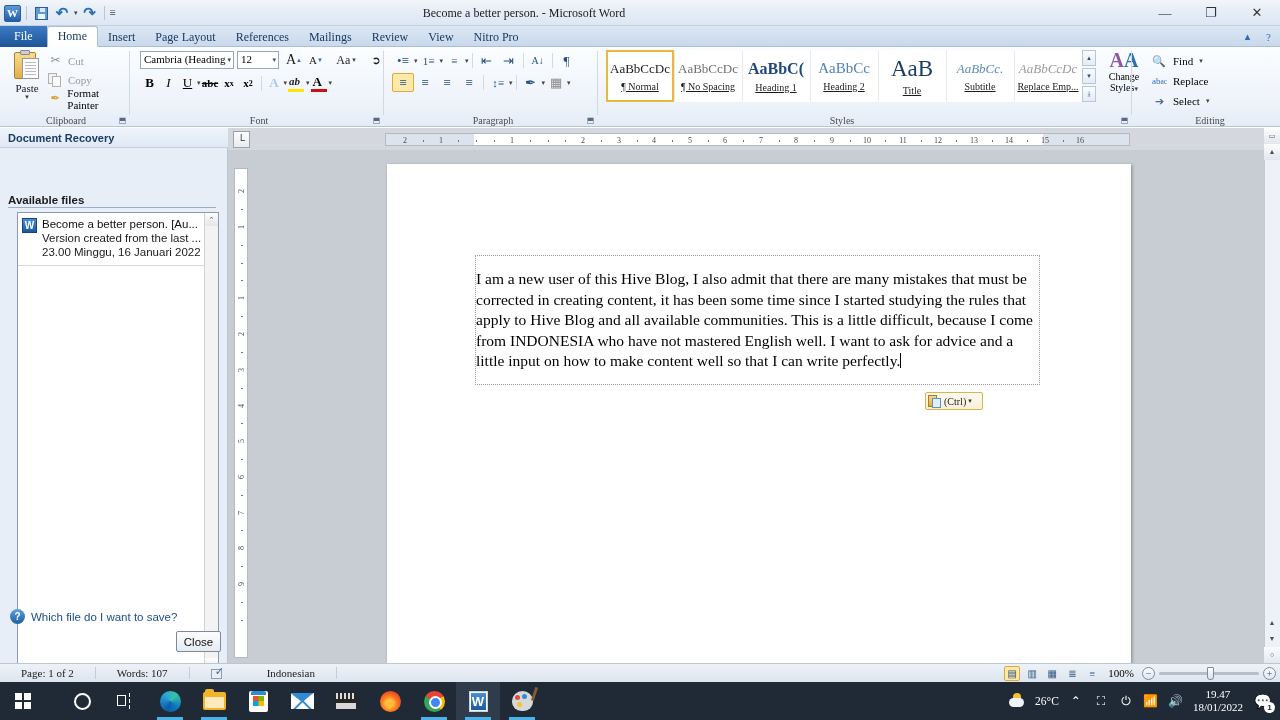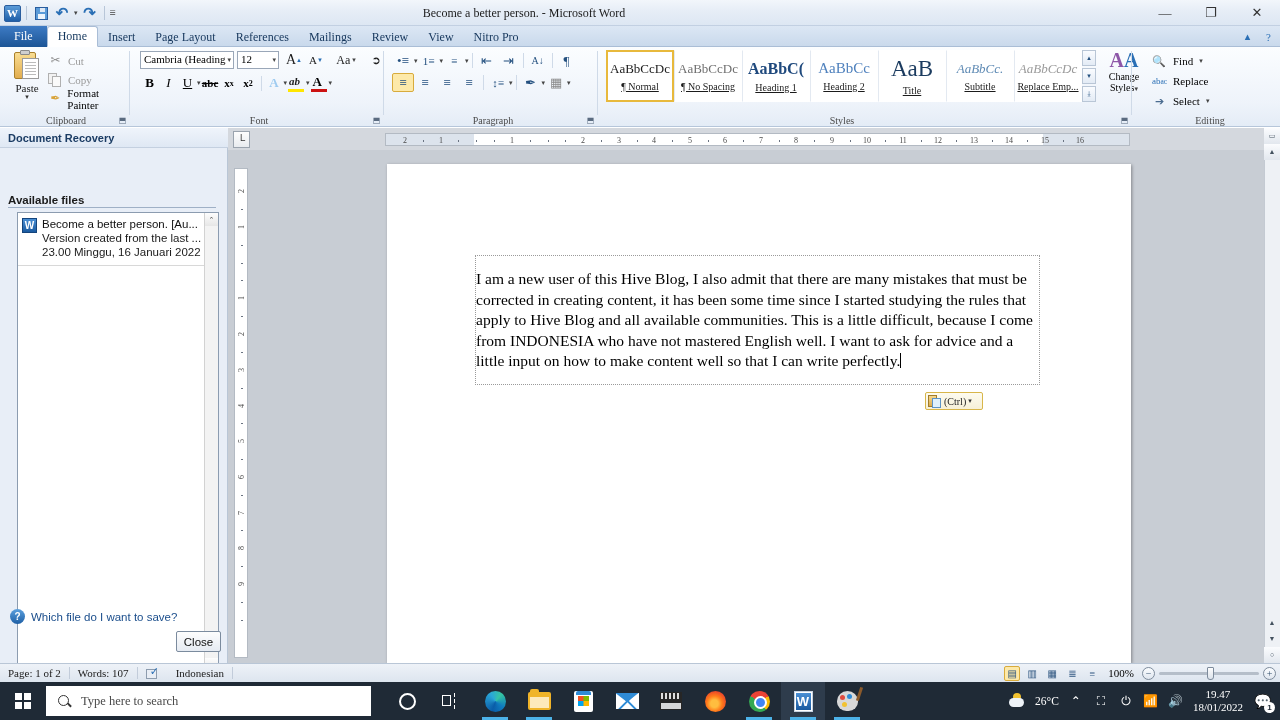--- a/index.html
+++ b/index.html
@@ -291,21 +291,21 @@
     display:flex; align-items:center; justify-content:center; font-size:7px; color:#44525f; }
   .vsr-next { position:absolute; right:0; bottom:16px; width:16px; height:16px;
     display:flex; align-items:center; justify-content:center; font-size:7px; color:#44525f; }
 
   
   .statusbar {
     position:absolute; left:0; top:663px; width:1280px; height:19px;
     background:linear-gradient(to bottom,#eef2f8,#dde5ef); border-top:1px solid #b9c6d6;
     display:flex; align-items:center;
   }
-  .sb-item { font:11px "Liberation Serif", serif; color:#1b1b1b; padding:0 8px;
+  .sb-item { font:11px "Liberation Serif", serif; color:#1b1b1b; padding:0 21px;
     height:17px; display:flex; align-items:center; gap:4px; }
   .sb-sep { width:1px; height:12px; background:#c2ccda; }
   .proof-ico { width:14px; height:12px; position:relative; }
   .proof-ico:before { content:""; position:absolute; left:0; top:2px; width:9px; height:8px;
     background:#e9eef5; border:1px solid #8d9cae; }
   .proof-ico:after { content:"✓"; position:absolute; left:4px; top:-2px; font-size:11px; color:#2a6fb5; }
   .sb-right { position:absolute; right:4px; display:flex; align-items:center; gap:4px; height:19px; }
   .vbtn { width:16px; height:15px; display:flex; align-items:center; justify-content:center;
     font-size:10px; color:#2f5680; }
   .vbtn.sel { background:#fde9a9; border:1px solid #d8ab3c; border-radius:2px; }
@@ -794,24 +794,20 @@
 
   <div class="taskbar">
     <div class="start">
       <div class="winlogo">
           <i></i>
           <i></i>
           <i></i>
           <i></i>
         </div>
     </div>
-    <div class="tb-search">
-      <span class="mag"></span>
-      <span class="ph">Type here to search</span>
-    </div>
     <div class="tb-icons">
       <div class="tbi">
           <span style="width:17px;height:17px;border:2px solid #fff;border-radius:50%;"></span>
         </div>
       <div class="tbi">
           <span class="ic-task">
             <i></i>
             <i></i>
             <i></i>
             <i></i>

